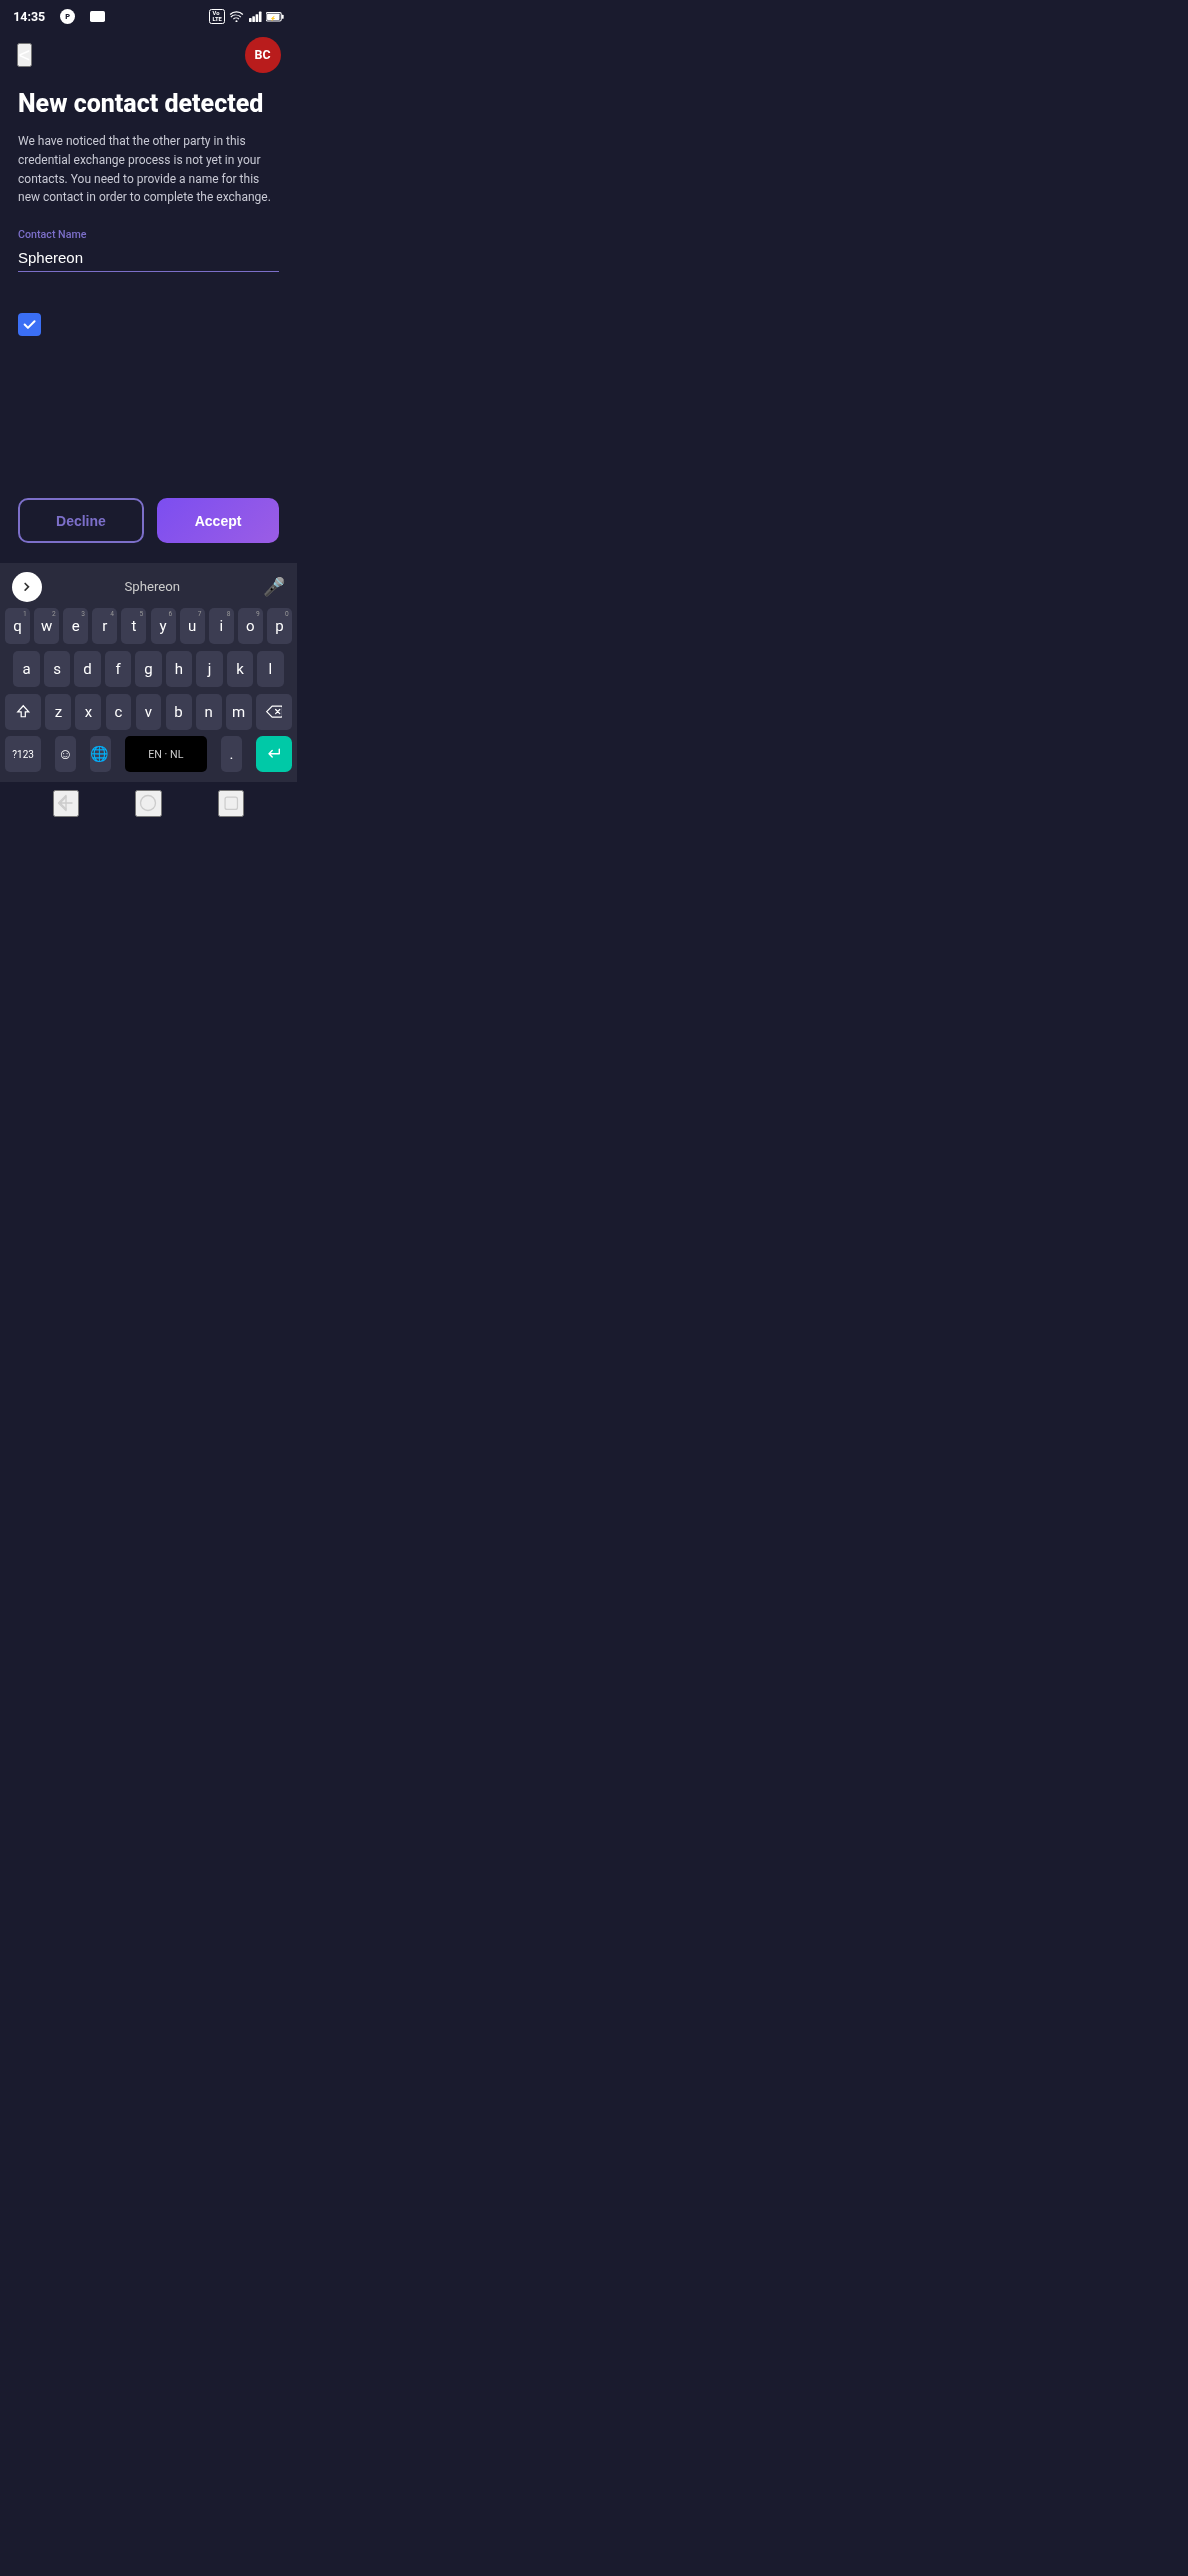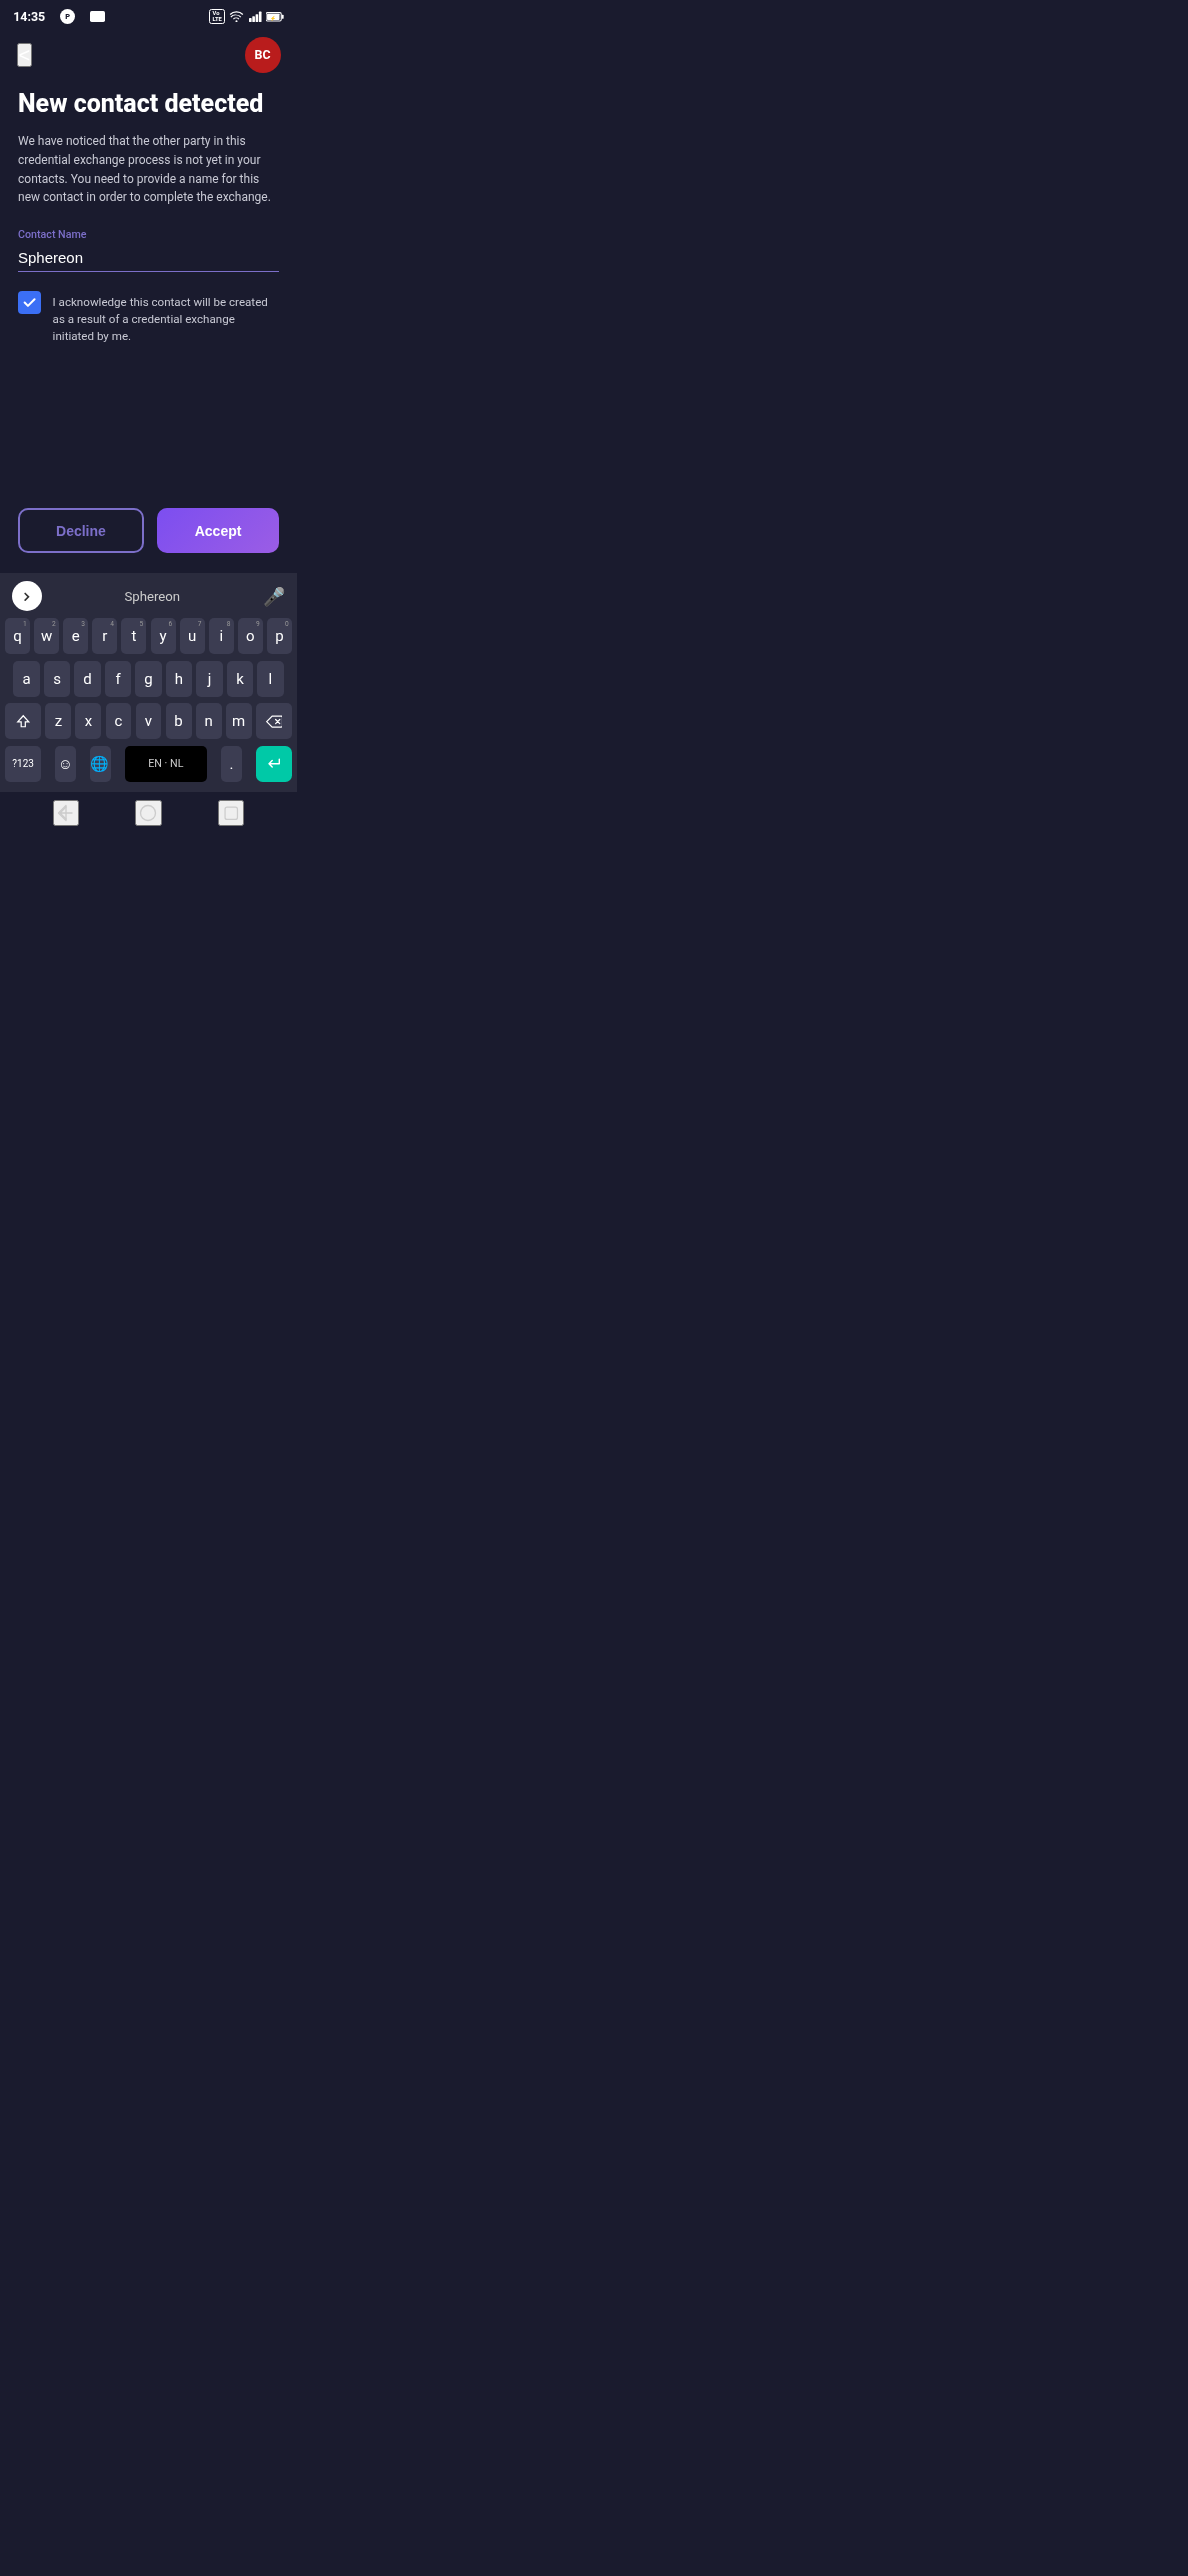--- a/index.html
+++ b/index.html
@@ -105,21 +105,21 @@
     }
     .page-desc {
       font-size: 12px;
       color: #c8c9d4;
       line-height: 1.55;
       margin-bottom: 21px;
     }
 
     
     .input-group {
-      margin-bottom: 19px;
+      margin-bottom: 41px;
     }
     .input-label {
       font-size: 10.7px;
       color: #7c6fc9;
       margin-bottom: 5px;
       font-weight: 500;
     }
     .contact-input {
       width: 100%;
       background: transparent;
@@ -352,21 +352,20 @@
     <div class="input-label">Contact Name</div>
     <input class="contact-input" type="text" value="Sphereon" style="">
   </div>
 
   <div class="checkbox-row">
     <div class="checkbox-box">
       <svg viewBox="0 0 16 16" fill="none" xmlns="http://www.w3.org/2000/svg">
         <path d="M2 8l4 4 8-8" stroke="white" stroke-width="2.5" stroke-linecap="round" stroke-linejoin="round"></path>
       </svg>
     </div>
-    <span class="checkbox-label">I acknowledge this contact will be created as a result of a credential exchange initiated by me.</span>
   </div>
 
   <div class="spacer"></div>
 </div>
 
 <div class="button-row">
   <button class="btn-decline">Decline</button>
   <button class="btn-accept">Accept</button>
 </div>
 

